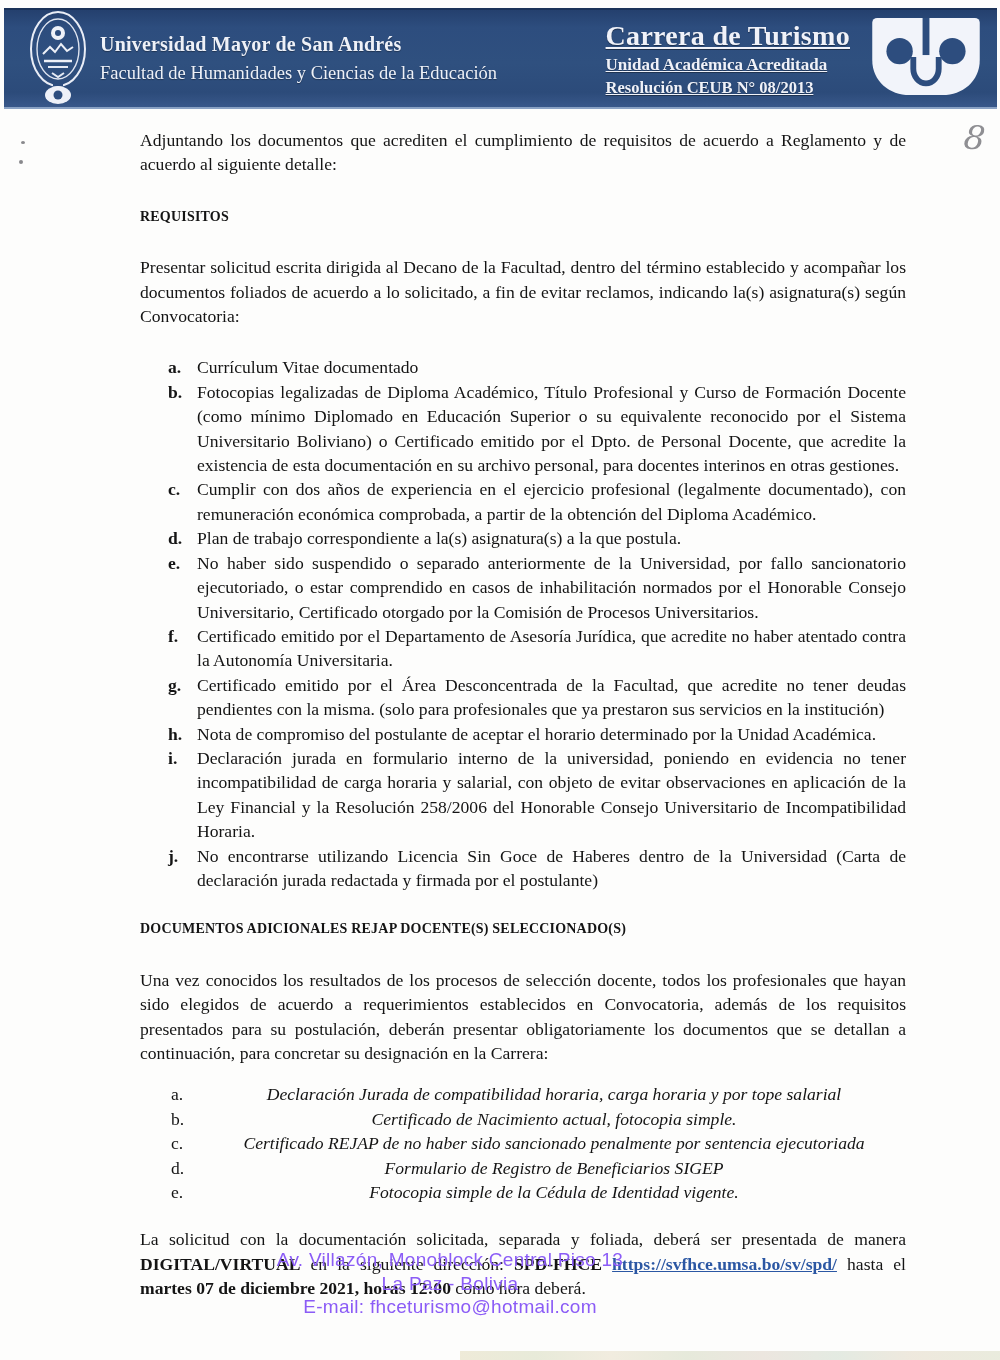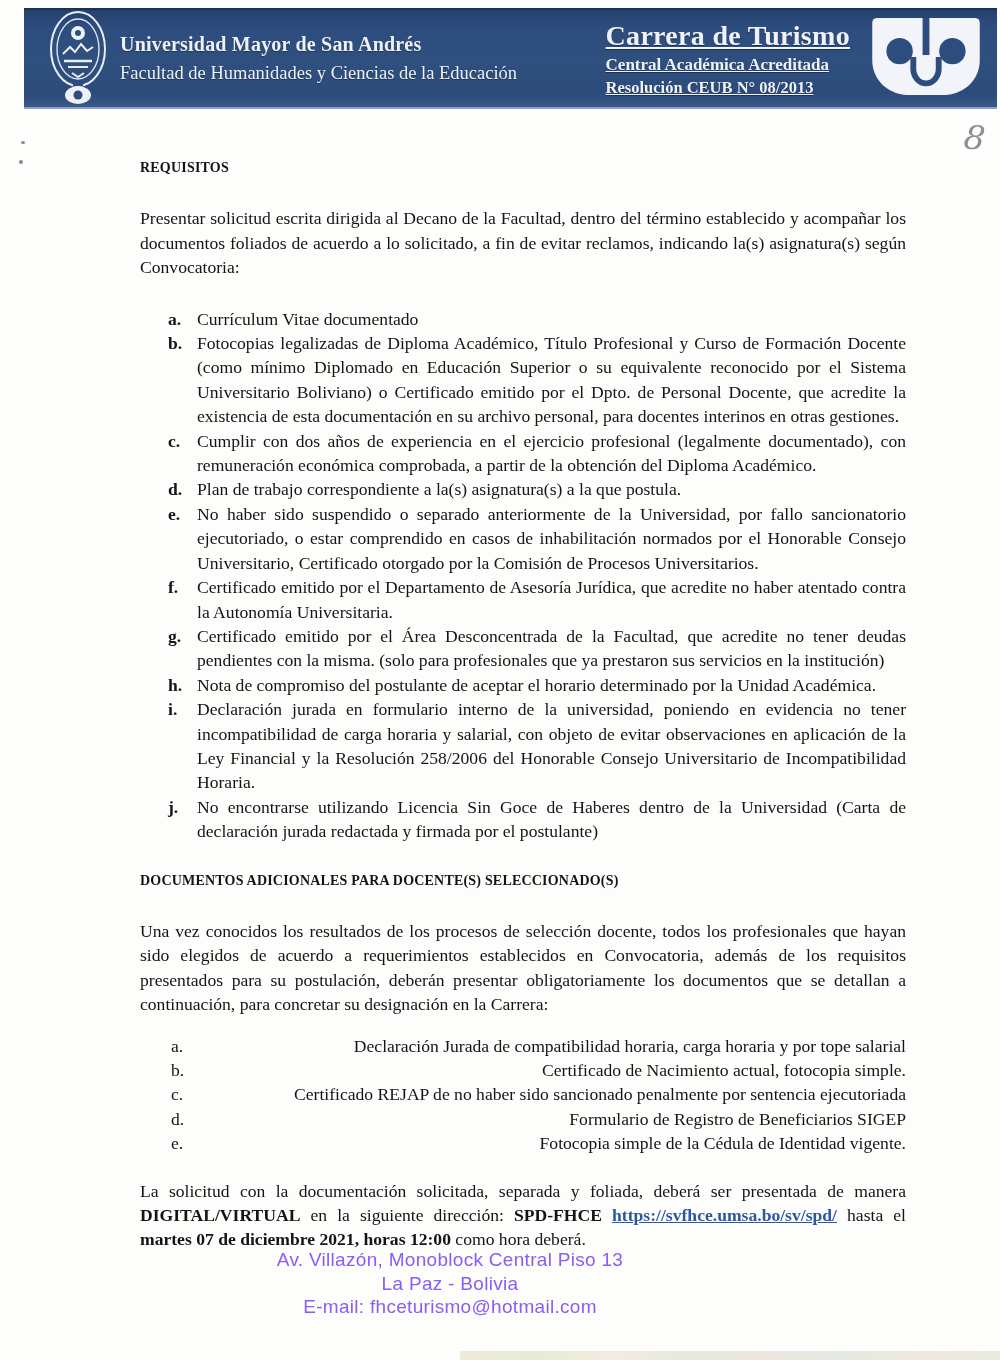--- a/index.html
+++ b/index.html
@@ -12,21 +12,21 @@
     height: 1360px;
     margin: 0 auto;
     background: #fdfdfc;
     overflow: hidden;
     color: #141414;
   }
 
   
   .banner {
     position: absolute;
-    top: 8px; left: 24px; right: 3px;
+    top: 8px; left: 4px; right: 3px;
     height: 101px;
     background: linear-gradient(180deg, #24406e 0%, #2d4d7e 18%, #2f507f 55%, #2c4b7a 85%, #39588a 100%);
     border-top: 2px solid #1b3258;
     border-bottom: 2px solid #8aa2c4;
     display: flex;
     align-items: center;
   }
   .seal-wrap { margin-left: 18px; width: 72px; flex: 0 0 auto; }
   .banner-left-text { margin-left: 6px; color: #eef1f8; }
   .banner-left-text .line1 {
@@ -78,21 +78,21 @@
 
   ol.doc-list { list-style: none; }
   ol.doc-list li { display: flex; }
   ol.doc-list .letter {
     flex: 0 0 29px;
     margin-left: 28px;
     font-weight: bold;
   }
   ol.doc-list.plain-letters .letter { font-weight: normal; margin-left: 31px; flex-basis: 31px; }
   ol.doc-list .item-text { flex: 1; text-align: justify; }
-  ol.doc-list.no-justify .item-text { text-align: right; }
+  ol.doc-list.no-justify .item-text { text-align: center; font-style: italic; }
 
   .closing { text-align: justify; }
   .closing b { font-weight: bold; }
   .doc-link {
     color: #2b57a3;
     font-weight: bold;
     text-decoration: underline;
     cursor: pointer;
   }
 
@@ -154,40 +154,41 @@
         <path d="M31 76 h10" stroke="#2d4d7e" stroke-width="2"></path>
       </svg>
     </div>
     <div class="banner-left-text">
       <div class="line1">Universidad Mayor de San Andrés</div>
       <div class="line2">Facultad de Humanidades y Ciencias de la Educación</div>
     </div>
     <div class="banner-spacer"></div>
     <div class="banner-right-text">
       <div class="career">Carrera de Turismo</div>
-      <div class="accred">Central Académica Acreditada</div>
+      <div class="accred">Unidad Académica Acreditada</div>
       <div class="resol">Resolución CEUB N° 08/2013</div>
     </div>
     <div class="tourism-logo-wrap">
       <svg width="118" height="86" viewBox="0 0 120 88">
         <path d="M10 4 h100 a5 5 0 0 1 5 5 v38 c0 22 -18 36 -38 36 h-34 c-20 0 -38 -14 -38 -36 v-38 a5 5 0 0 1 5 -5 z" fill="#f2f4fa"></path>
         <rect x="56.5" y="4" width="7" height="38" fill="#2d4d7e"></rect>
         <circle cx="33" cy="38" r="13.5" fill="#2d4d7e"></circle>
         <circle cx="87" cy="38" r="13.5" fill="#2d4d7e"></circle>
         <path d="M47 44 v12 a13 15 0 0 0 26 0 v-12" fill="#f2f4fa" stroke="#2d4d7e" stroke-width="6"></path>
       </svg>
     </div>
   </div>
 
   <div class="handwritten-page-num">8</div>
   <div class="margin-dot dot1"></div>
   <div class="margin-dot dot2"></div>
 
   <div class="content">
 
+    <p class="para">Adjuntando los documentos que acrediten el cumplimiento de requisitos de acuerdo a Reglamento y de acuerdo al siguiente detalle:</p>
 
     <h2 class="section-heading mt-intro-gap">REQUISITOS</h2>
 
     <p class="para mt-head-gap">Presentar solicitud escrita dirigida al Decano de la Facultad, dentro del término establecido y acompañar los documentos foliados de acuerdo a lo solicitado, a fin de evitar reclamos, indicando la(s) asignatura(s) según Convocatoria:</p>
 
     <ol class="doc-list mt-list-gap">
 
         <li>
           <span class="letter">a.</span>
           <div class="item-text">Currículum Vitae documentado</div>
@@ -232,21 +233,21 @@
           <span class="letter">i.</span>
           <div class="item-text">Declaración jurada en formulario interno de la universidad, poniendo en evidencia no tener incompatibilidad de carga horaria y salarial, con objeto de evitar observaciones en aplicación de la Ley Financial y la Resolución 258/2006 del Honorable Consejo Universitario de Incompatibilidad Horaria.</div>
         </li>
 
         <li>
           <span class="letter">j.</span>
           <div class="item-text">No encontrarse utilizando Licencia Sin Goce de Haberes dentro de la Universidad (Carta de declaración jurada redactada y firmada por el postulante)</div>
         </li>
       </ol>
 
-    <h2 class="section-heading mt-sec2-gap">DOCUMENTOS ADICIONALES PARA DOCENTE(S) SELECCIONADO(S)</h2>
+    <h2 class="section-heading mt-sec2-gap">DOCUMENTOS ADICIONALES REJAP DOCENTE(S) SELECCIONADO(S)</h2>
 
     <p class="para mt-p3-gap">Una vez conocidos los resultados de los procesos de selección docente, todos los profesionales que hayan sido elegidos de acuerdo a requerimientos establecidos en Convocatoria, además de los requisitos presentados para su postulación, deberán presentar obligatoriamente los documentos que se detallan a continuación, para concretar su designación en la Carrera:</p>
 
     <ol class="doc-list plain-letters no-justify mt-list2-gap">
 
         <li>
           <span class="letter">a.</span>
           <div class="item-text">Declaración Jurada de compatibilidad horaria, carga horaria y por tope salarial</div>
         </li>
 

